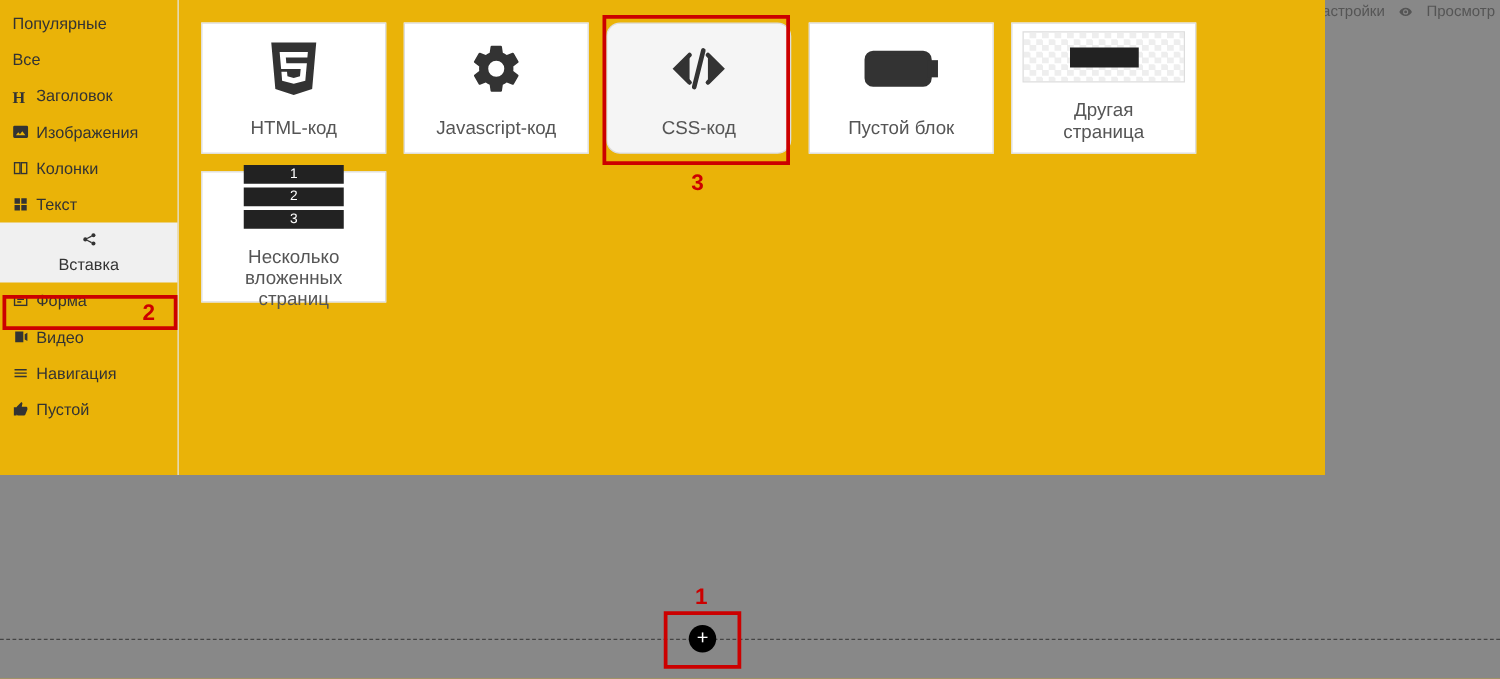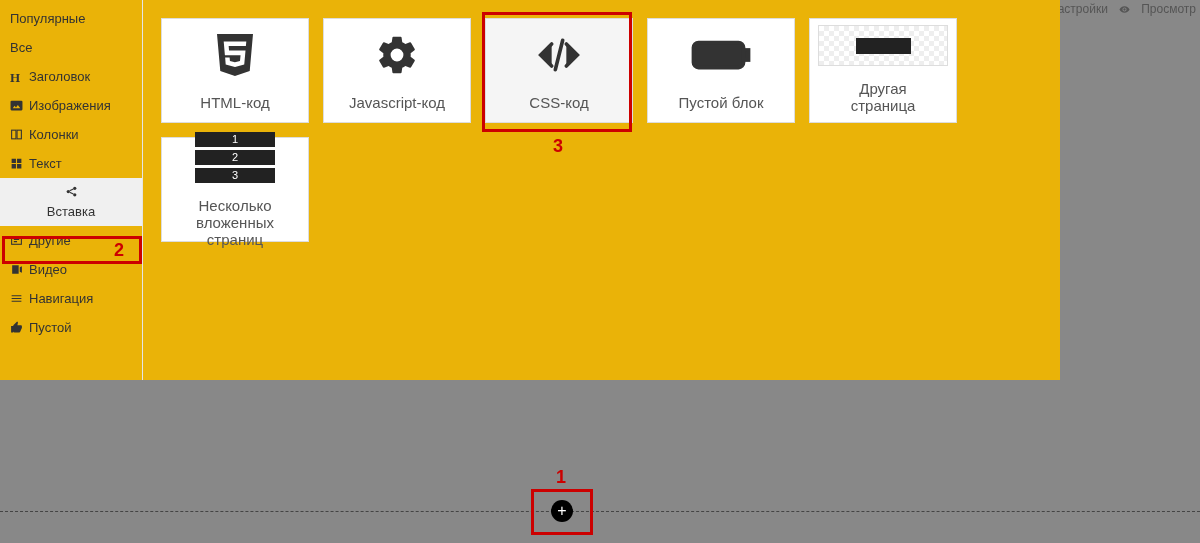--- a/index.html
+++ b/index.html
@@ -6,21 +6,21 @@
 body { font-family: Arial, sans-serif; font-size: 13px; color: #333; background: #888; width: 1200px; height: 543px; overflow: hidden; position: relative; }
 .panel { background: #eab308; position: absolute; top: 0; left: 0; width: 1060px; height: 380px; display: flex; }
 .top-links { position: absolute; top: 2px; right: 4px; font-size: 12px; color: #555; }
 .top-links span { margin-left: 8px; display: inline-flex; align-items: center; gap: 3px; }
 .sidebar { width: 143px; border-right: 1px solid #e5e5e5; padding: 4px 0; }
 .sidebar-item { padding: 7px 10px; cursor: pointer; display: flex; align-items: center; gap: 6px; color: #333; }
 .sidebar-item.active { background: #f0f0f0; flex-direction: column; }
 .sidebar-item svg, .sidebar-item .ic { width: 13px; height: 13px; flex-shrink: 0; }
 .content { flex: 1; padding: 18px; display: flex; flex-wrap: wrap; gap: 14px; align-content: flex-start; }
 .card { width: 148px; height: 105px; border: 1px solid #ddd; background: #fff; display: flex; flex-direction: column; align-items: center; justify-content: center; gap: 14px; cursor: pointer; }
-.card.selected { background: #f5f5f5; }
+.card.selected { background: #f5f5f5; border-radius: 11px; }
 .card-icon { height: 50px; display: flex; align-items: center; justify-content: center; }
 .card-icon svg { fill: #333; }
 .card-label { font-size: 15px; color: #555; text-align: center; padding: 0 4px; }
 .card.nested { height: 105px; }
 .nested-rows { display: flex; flex-direction: column; gap: 3px; width: 80px; }
 .nested-row { background: #222; color: #fff; text-align: center; font-size: 11px; height: 15px; line-height: 15px; }
 .thumb { width: 130px; height: 70px; background: repeating-conic-gradient(#eee 0 25%, #fff 0 50%) 0 0/10px 10px; display: flex; align-items: center; justify-content: center; border: 1px solid #ddd; }
 .thumb-dark { width: 55px; height: 16px; background: #222; color: #eee; font-size: 5px; text-align: center; line-height: 16px; }
 .highlight { position: absolute; border: 3px solid #cc0000; pointer-events: none; }
 .h1 { left: 531px; top: 489px; width: 62px; height: 46px; }
@@ -89,21 +89,21 @@
           <circle cx="18" cy="18" r="3"></circle>
           <path d="M8.6 10.7L15.4 7.3M8.6 13.3l6.8 3.4" stroke="#333" stroke-width="2"></path>
         </svg>
       <span>Вставка</span>
     </div>
     <div class="sidebar-item">
       <svg viewBox="0 0 24 24" width="13" height="13" fill="none" stroke="#333" stroke-width="2">
           <rect x="3" y="5" width="18" height="14"></rect>
           <path d="M7 10h10M7 14h6"></path>
         </svg>
-      <span>Другие</span>
+      <span>Форма</span>
     </div>
     <div class="sidebar-item">
       <svg viewBox="0 0 24 24" width="13" height="13" fill="#333">
           <path d="M4 4h12v16H4zm14 4l4-2v12l-4-2z"></path>
         </svg>
       <span>Видео</span>
     </div>
     <div class="sidebar-item">
       <svg viewBox="0 0 24 24" width="13" height="13" fill="#333">
           <path d="M3 6h18v2H3zm0 5h18v2H3zm0 5h18v2H3z"></path>

